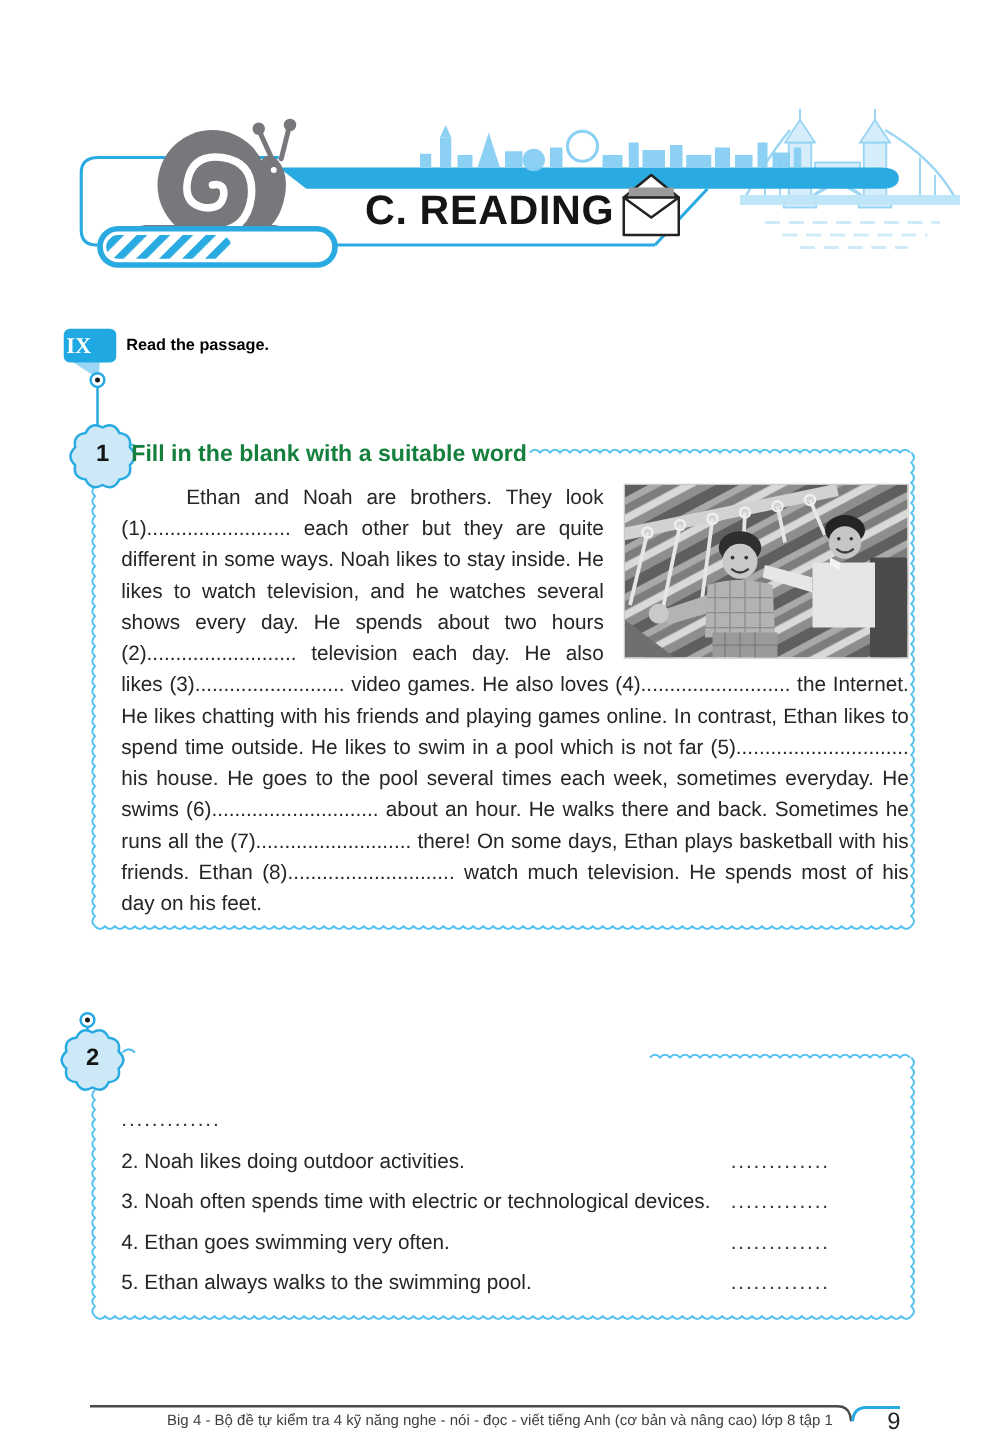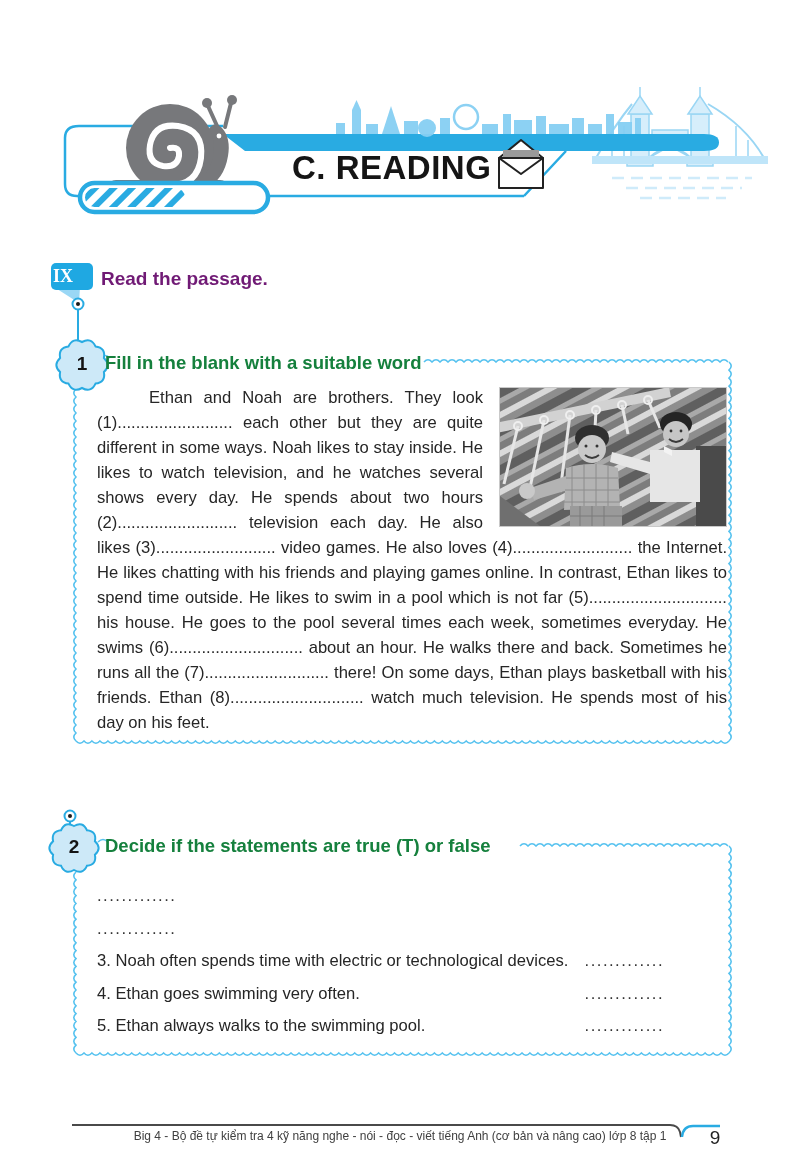--- a/index.html
+++ b/index.html
@@ -4,21 +4,21 @@
 <style>
   html,body{margin:0;padding:0;background:#fff;}
   .page{position:relative;width:800px;height:1156px;background:#fff;overflow:hidden;
         font-family:"Liberation Sans",sans-serif;color:#1e1e1e;margin-top:40px;}
   svg{display:block;}
   .decor{position:absolute;left:0;top:0;z-index:0;}
   .abs{position:absolute;z-index:2;}
   .hdr-title{left:292px;top:109px;font-size:33px;font-weight:800;letter-spacing:.5px;color:#151515;}
   .roman{left:51px;top:223px;width:24px;height:27px;display:flex;align-items:center;justify-content:center;
          font-family:"Liberation Serif",serif;font-weight:bold;font-size:18px;color:#fff;}
-  .instr{left:101px;top:228px;font-size:19px;font-weight:800;color:#701a75;}
+  .instr{left:101px;top:228px;font-size:13px;font-weight:800;color:#000000;}
   .badge-num{width:46px;text-align:center;font-size:19px;font-weight:800;color:#141414;z-index:3;}
   .ex-title{font-size:18.5px;font-weight:800;color:#15803d;white-space:nowrap;}
   .passage{left:97px;top:345px;width:630px;font-size:16.6px;line-height:25px;text-align:justify;
            text-indent:52px;color:#262626;}
   .photo-float{float:right;width:228px;height:140px;margin:2px 0 8px 16px;border:1px solid #c9c9c9;box-sizing:border-box;}
   .statements{left:97px;top:843px;width:567px;}
   .stmt-row{display:flex;justify-content:space-between;align-items:baseline;line-height:25px;margin-bottom:7.5px;}
   .stmt-text{font-size:16.6px;color:#262626;}
   .stmt-blank{font-size:16.6px;color:#333;letter-spacing:1.5px;white-space:nowrap;}
   .footer-text{left:90px;top:1089px;width:620px;text-align:center;font-size:12px;color:#404040;}
@@ -226,27 +226,27 @@
               <line x1="70" y1="128" x2="122" y2="128"></line>
           </g>
           <circle cx="27" cy="103" r="8" fill="#c9c9c9"></circle>
         </g>
         <polygon points="0,108 40,138 0,138" fill="#6f6f6f"></polygon>
       </svg>
     </span><span>Ethan and Noah are brothers. They look (1)......................... each other but they are quite different in some ways. Noah likes to stay inside. He likes to watch television, and he watches several shows every day. He spends about two hours (2).......................... television each day. He also likes (3).......................... video games. He also loves (4).......................... the Internet. He likes chatting with his friends and playing games online. In contrast, Ethan likes to spend time outside. He likes to swim in a pool which is not far (5).............................. his house. He goes to the pool several times each week, sometimes everyday. He swims (6)............................. about an hour. He walks there and back. Sometimes he runs all the (7)........................... there! On some days, Ethan plays basketball with his friends. Ethan (8)............................. watch much television. He spends most of his day on his feet.</span>
   </div>
 
   <div class="abs badge-num" style="left:51px;top:796px;">2</div>
-  <div class="abs ex-title" style="left:105px;top:795px;">Decide if the statements are true (T) or false</div>
 
   <div class="abs statements">
     <div class="stmt-row">
       <span class="stmt-blank">.............</span>
     </div>
     <div class="stmt-row">
+      <span class="stmt-text">2. Noah likes doing outdoor activities.</span>
       <span class="stmt-blank">.............</span>
     </div>
     <div class="stmt-row">
       <span class="stmt-text">3. Noah often spends time with electric or technological devices.</span>
       <span class="stmt-blank">.............</span>
     </div>
     <div class="stmt-row">
       <span class="stmt-text">4. Ethan goes swimming very often.</span>
       <span class="stmt-blank">.............</span>
     </div>

